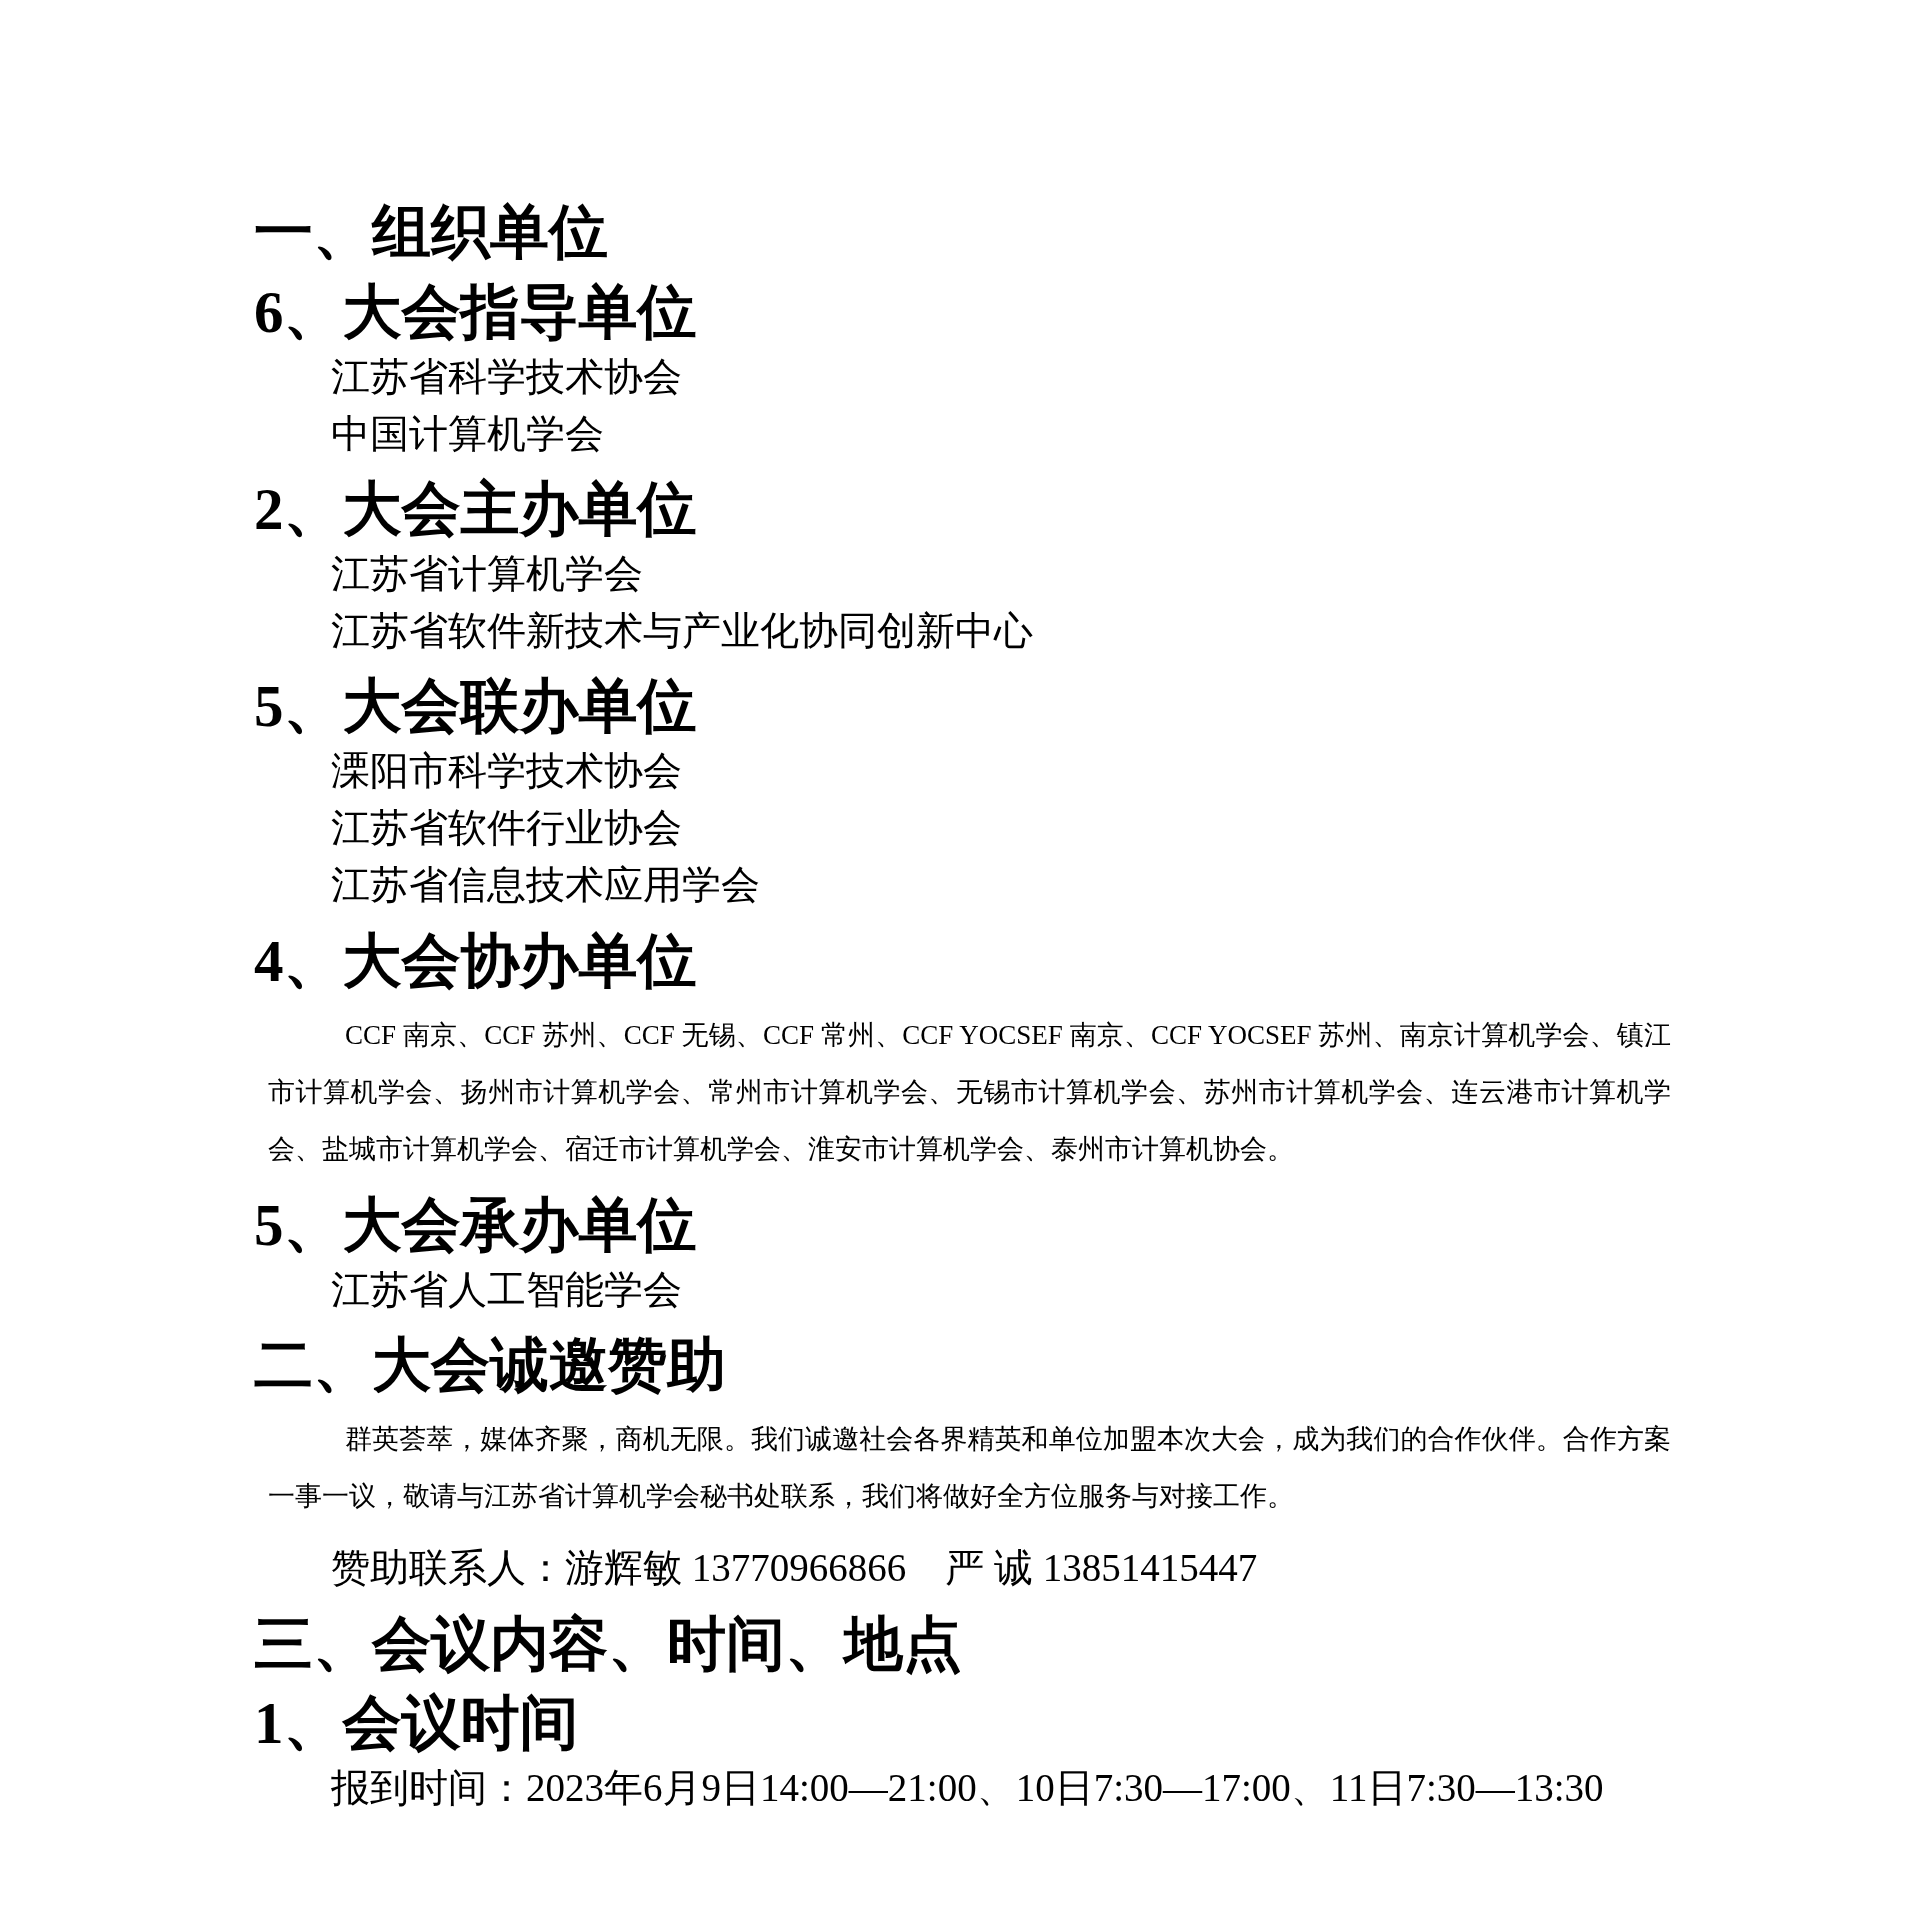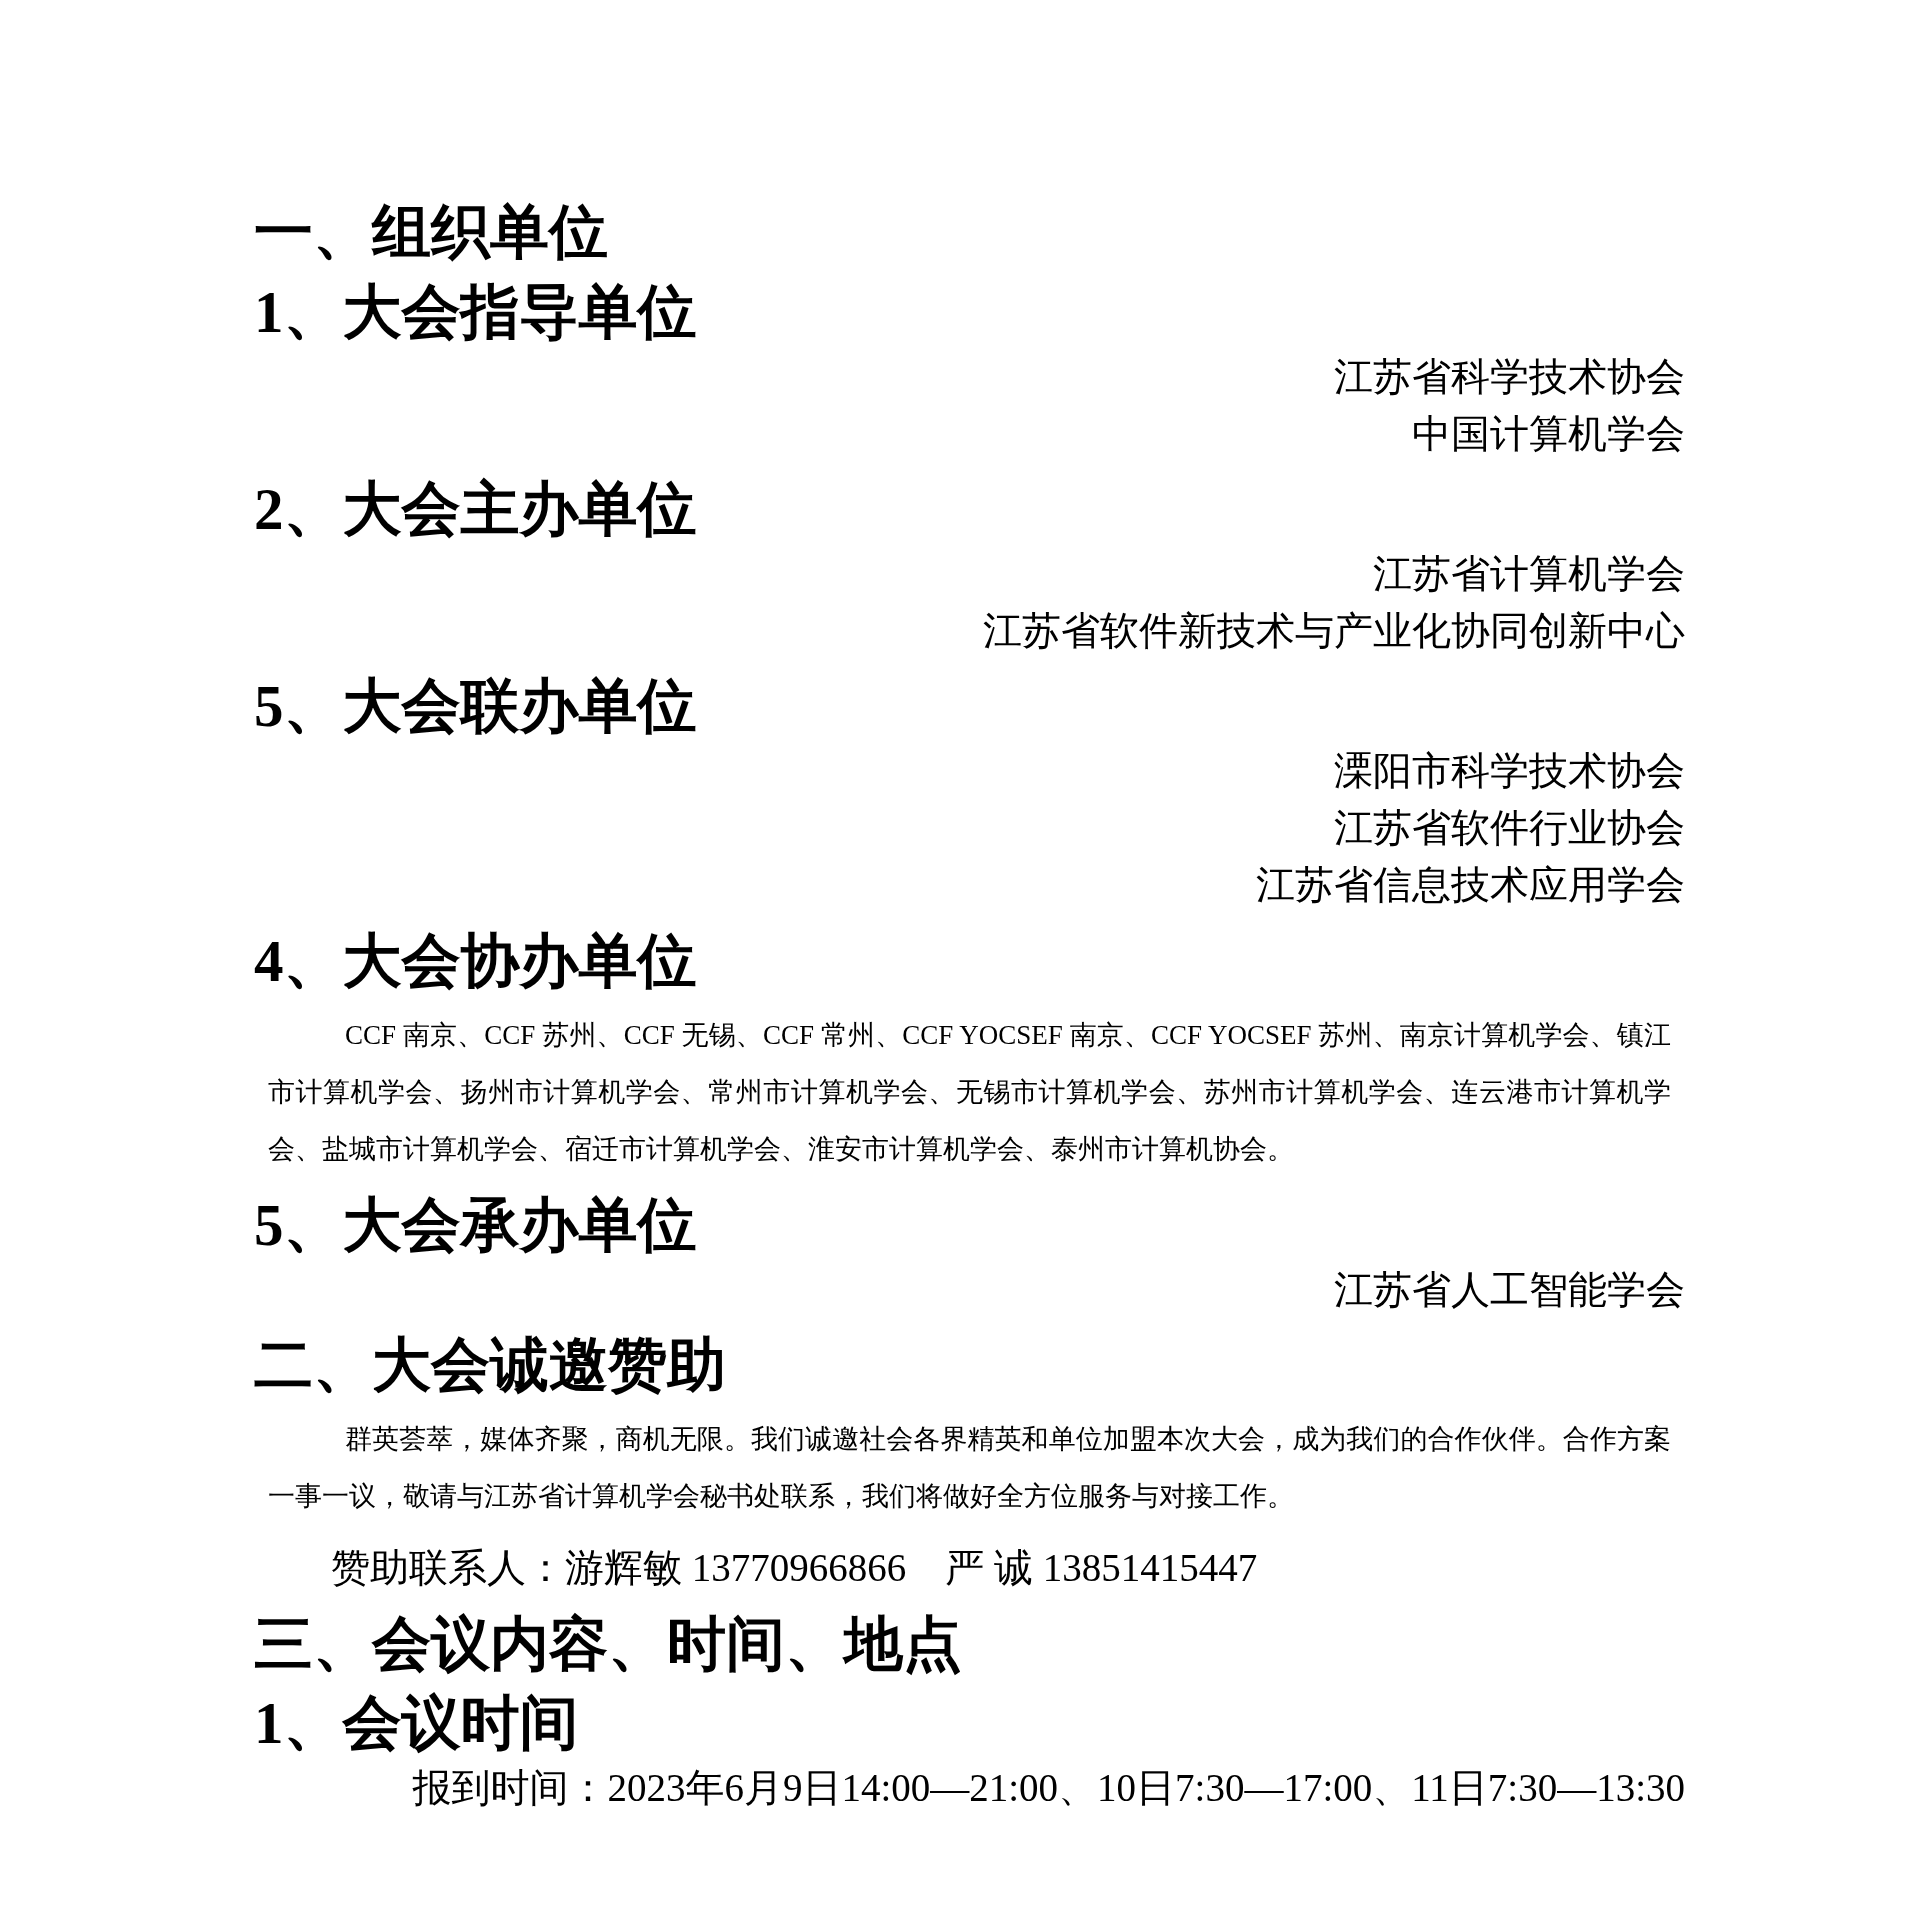--- a/index.html
+++ b/index.html
@@ -22,21 +22,20 @@
   .h1, .h2 {
     font-weight: bold;
     font-size: 59px;
     line-height: 64px;
     margin: 15.4px 0 3.9px 0;
   }
   .line {
     font-size: 39px;
     line-height: 57px;
     margin-left: 77px;
-    text-align: right;
   }
   .para {
     font-size: 27px;
     line-height: 57px;
     text-align: justify;
     text-indent: 77px;
     margin: 14px;
   }
   .contact {
     font-size: 39px;
@@ -45,21 +44,21 @@
   }
   .contact .label { font-weight: normal; }
 </style>
 </head>
 <body>
 
 <div class="page">
 
   <div class="h1">一、组织单位</div>
 
-  <div class="h2">1、大会指导单位</div>
+  <div class="h2">6、大会指导单位</div>
   <div class="line">江苏省科学技术协会</div>
   <div class="line">中国计算机学会</div>
 
   <div class="h2">2、大会主办单位</div>
   <div class="line">江苏省计算机学会</div>
   <div class="line">江苏省软件新技术与产业化协同创新中心</div>
 
   <div class="h2">5、大会联办单位</div>
   <div class="line">溧阳市科学技术协会</div>
   <div class="line">江苏省软件行业协会</div>

